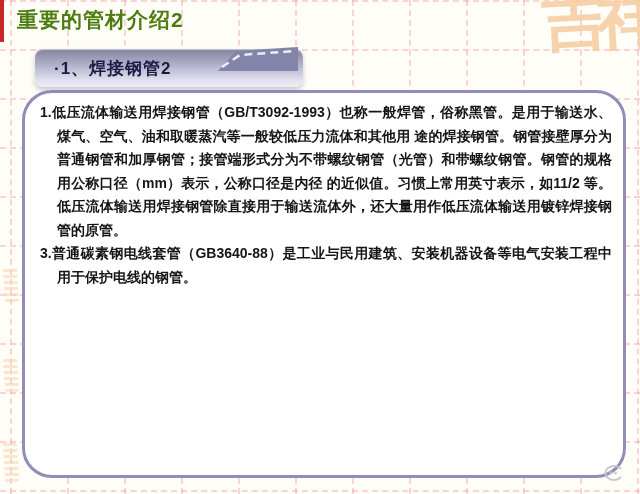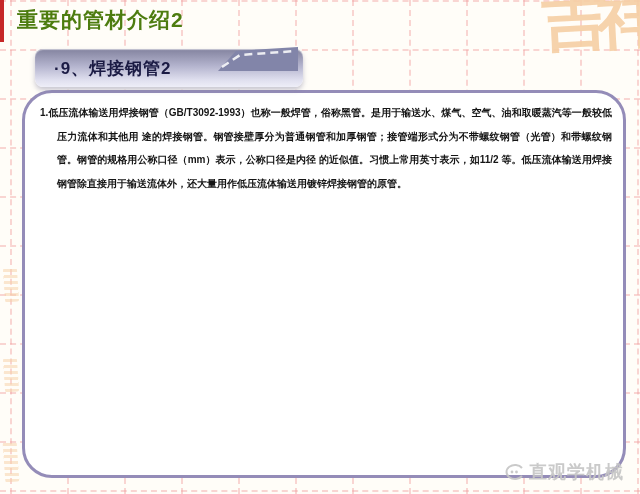--- a/index.html
+++ b/index.html
@@ -39,21 +39,21 @@
   }
   .bar-fold{position:absolute;right:5px;top:-4px;}
 
   .panel{
     position:absolute;left:22px;top:90px;width:604px;height:388px;z-index:2;
     box-sizing:border-box;background:#fff;
     border:3px solid #948cb8;border-radius:30px;
     padding:8px 11px 6px 15px;
   }
   .item{
-    margin:0;font-size:10px;line-height:23.5px;font-weight:bold;color:#151515;
+    margin:0;font-size:14px;line-height:23.5px;font-weight:bold;color:#151515;
     text-align:justify;padding-left:17px;text-indent:-17px;
   }
 
   .watermark{
     position:absolute;right:16px;bottom:10px;z-index:4;
     display:flex;align-items:center;gap:4px;
     color:#c6c6c6;font-size:18px;font-weight:bold;letter-spacing:1px;opacity:.92;
   }
 
   .mstamp{
@@ -100,33 +100,33 @@
 
   <div class="callig">吉祥</div>
 
   <div class="mstamp s1"></div>
   <div class="mstamp s2"></div>
   <div class="mstamp s3"></div>
 
   <div class="title">重要的管材介绍2</div>
 
   <div class="bar">
-    <span class="bar-label">·9、焊接钢管2</span>
+    <span class="bar-label">·1、焊接钢管2</span>
     <svg class="bar-fold" width="88" height="26" viewBox="0 0 88 26">
       <polygon points="8,26 26,6 88,2 88,26" fill="#8285a9"></polygon>
       <polyline points="12,22 30,10 86,6" fill="none" stroke="#ffffff" stroke-width="2.5" stroke-dasharray="8 5" opacity="0.85"></polyline>
     </svg>
   </div>
 
   <div class="panel">
     <p class="item">1.低压流体输送用焊接钢管（GB/T3092-1993）也称一般焊管，俗称黑管。是用于输送水、煤气、空气、油和取暖蒸汽等一般较低压力流体和其他用 途的焊接钢管。钢管接壁厚分为普通钢管和加厚钢管；接管端形式分为不带螺纹钢管（光管）和带螺纹钢管。钢管的规格用公称口径（mm）表示，公称口径是内径 的近似值。习惯上常用英寸表示，如11/2 等。低压流体输送用焊接钢管除直接用于输送流体外，还大量用作低压流体输送用镀锌焊接钢管的原管。</p>
+    <p class="item">3.普通碳素钢电线套管（GB3640-88）是工业与民用建筑、安装机器设备等电气安装工程中用于保护电线的钢管。</p>
   </div>
 
   <div class="watermark">
     <svg width="22" height="22" viewBox="0 0 22 22">
       <path d="M 19 7 A 8.5 7 0 1 0 19 15" fill="none" stroke="#c6c6c6" stroke-width="2"></path>
       <circle cx="9" cy="11" r="1.4" fill="#c6c6c6"></circle>
       <circle cx="13.5" cy="11" r="1.4" fill="#c6c6c6"></circle>
     </svg>
-    <span>直观学机械</span>
   </div>
 
 </div>
 
 </body></html>

